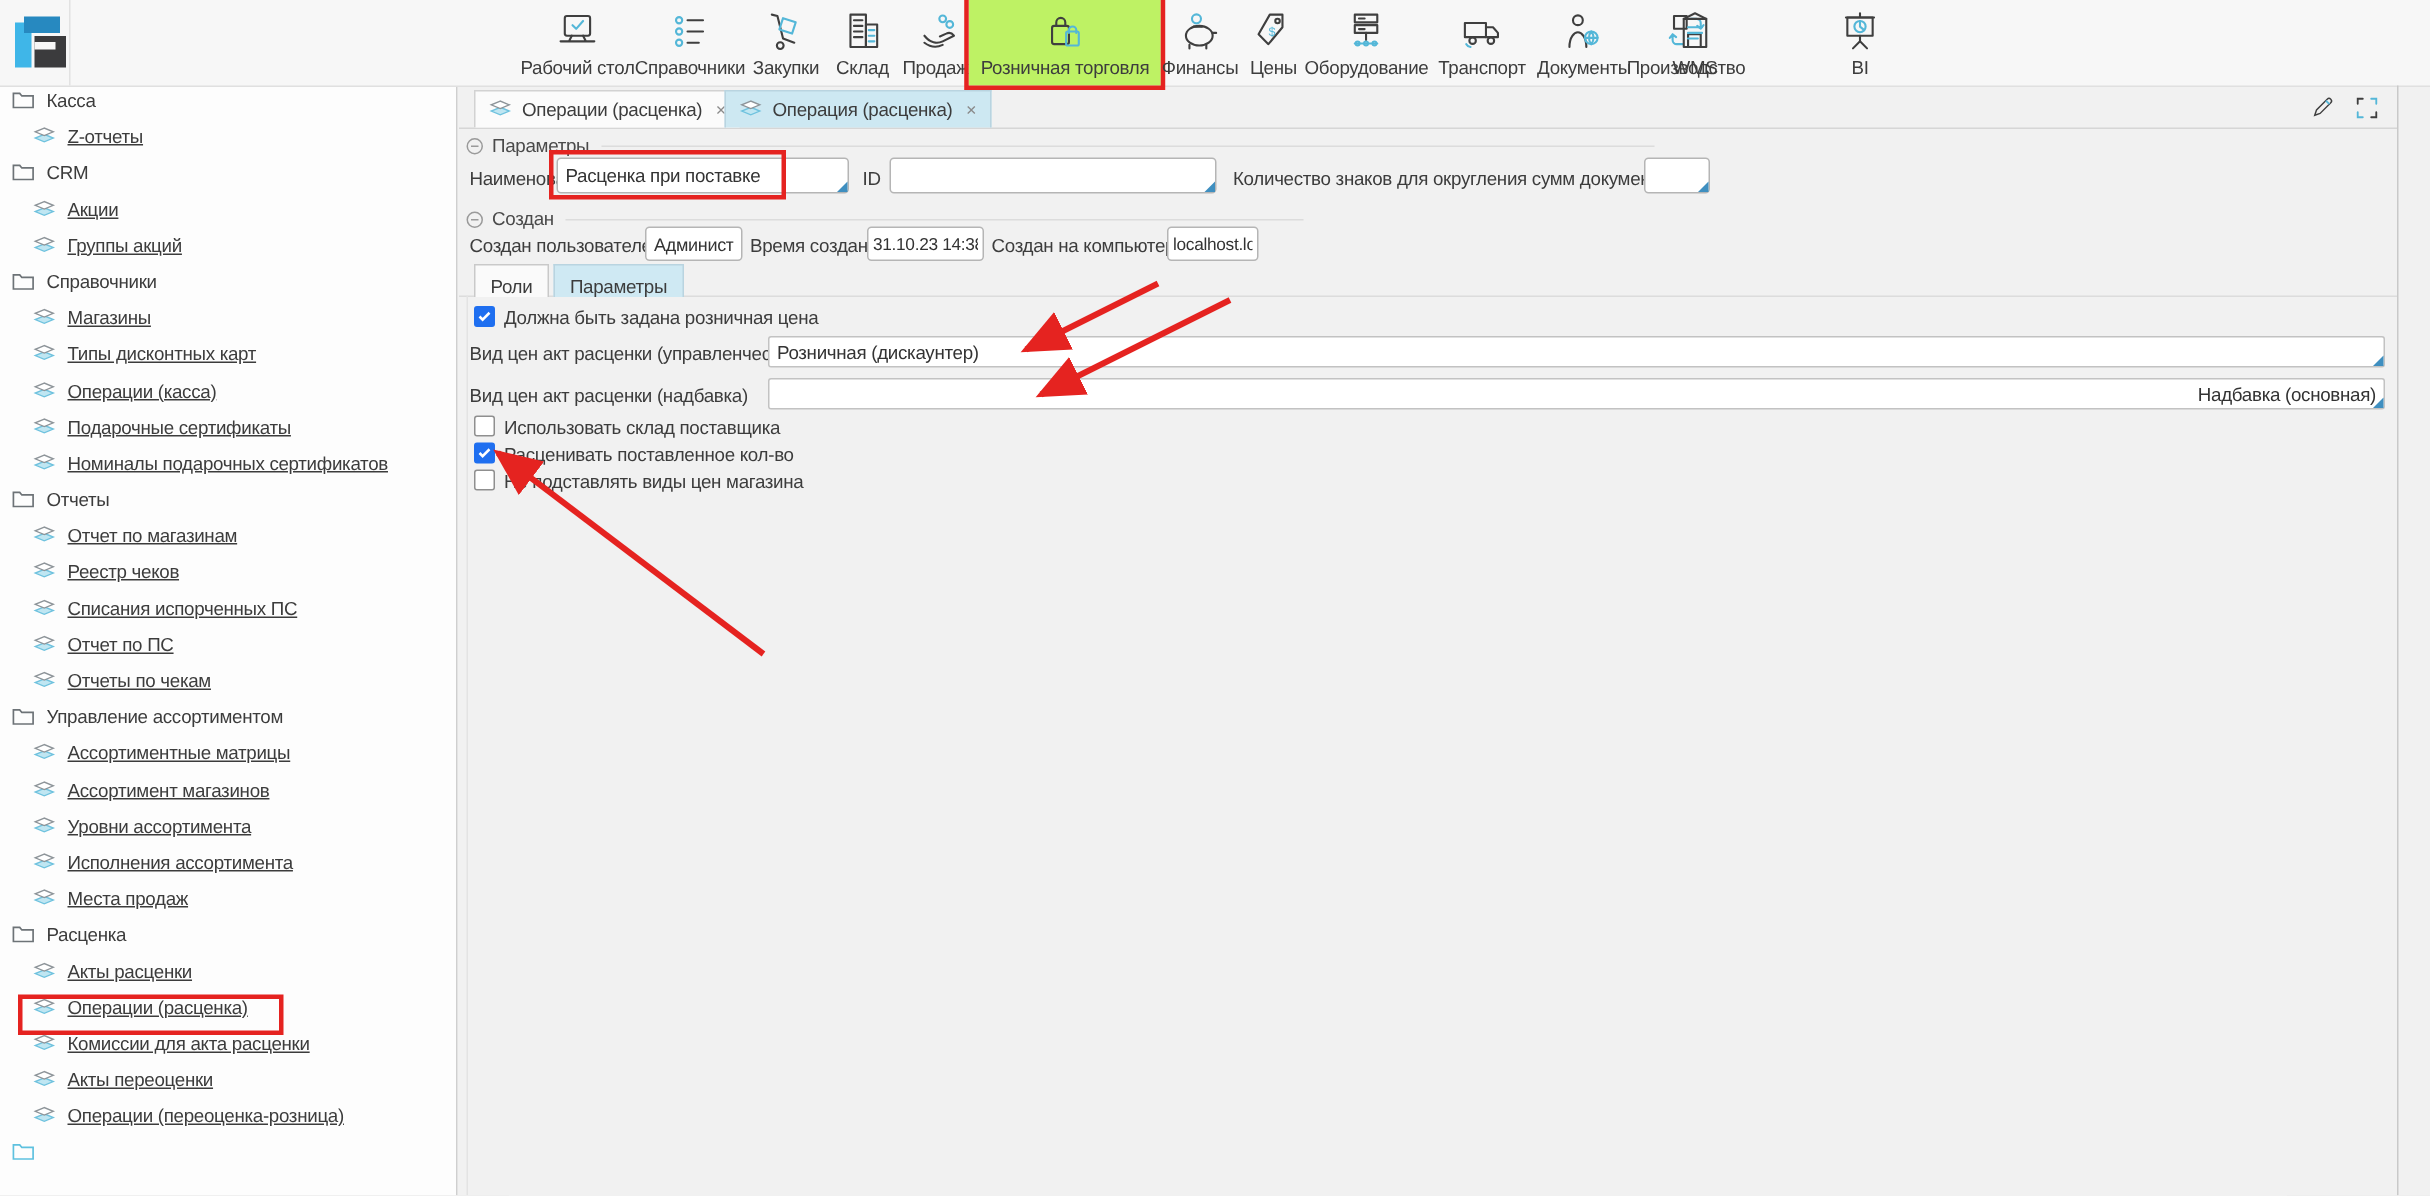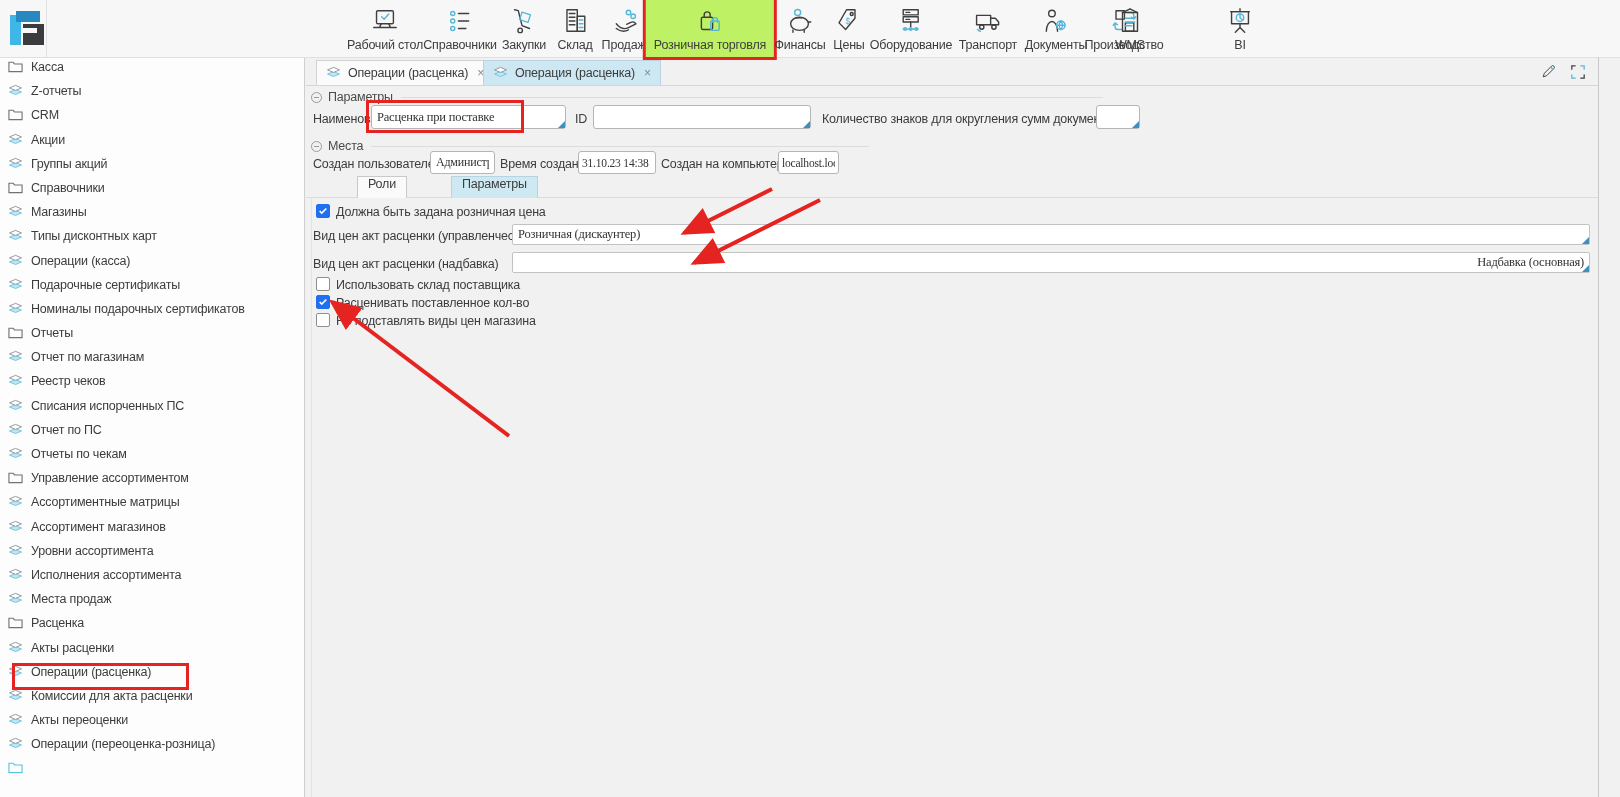--- a/index.html
+++ b/index.html
@@ -21,21 +21,21 @@
   .tb-item .tb-icon{height:32px;display:flex;align-items:center;}
   .tb-item .tb-label{font-size:12.5px;color:#3d3d3d;margin-top:1px;text-align:right;}
   .tb-item.active{background:#bef264;}
   .tb-item.annotated{outline:3px solid #e52320;outline-offset:0px;}
   .ticon{stroke:#3f3f3f;fill:none;stroke-width:1.5;stroke-linecap:round;stroke-linejoin:round;}
   .tcy{stroke:#54b7d8;}
   
   .sidebar{position:absolute;left:0;top:58px;width:305px;height:739px;background:#fdfdfd;
            border-right:1px solid #cfcfcf;box-sizing:border-box;overflow:hidden;padding-top:2px;}
   .nav-row{position:relative;height:24.2px;display:flex;align-items:flex-start;padding-left:8px;cursor:pointer;}
-  .nav-row.leaf{padding-left:8px;}
+  .nav-row.leaf{padding-left:22px;text-decoration:underline;}
   .nav-row .ic{display:flex;margin-right:8px;flex:0 0 auto;}
   .nav-label{color:#3c3c3c;white-space:nowrap;}
   .nav-row.annotated::after{content:"";position:absolute;left:12px;top:-2px;width:177px;height:27px;
            border:3px solid #e52320;box-sizing:border-box;pointer-events:none;}
   
   .tab{position:absolute;top:60px;height:25px;display:flex;align-items:center;gap:7px;
        padding:0 9px;box-sizing:border-box;cursor:pointer;white-space:nowrap;}
   .tab .tab-x{color:#8a8a8a;font-size:12px;margin-left:2px;cursor:pointer;}
   .tab.inactive{background:#fbfbfb;border:1px solid #d2d2d2;border-bottom:none;}
   .tab.active{background:#cde8f2;border:1px solid #b9d4e0;border-bottom:none;}
@@ -45,27 +45,27 @@
            justify-content:center;cursor:pointer;}
   
   .group-h{position:absolute;display:flex;align-items:center;height:14px;}
   .collapse-icon{width:11px;height:11px;border:1px solid #9a9a9a;border-radius:50%;position:relative;
                  box-sizing:border-box;flex:0 0 auto;cursor:pointer;}
   .collapse-icon::after{content:"";position:absolute;left:2px;right:2px;top:4px;height:1px;background:#9a9a9a;}
   .group-title{margin-left:6px;color:#4a4a4a;}
   .group-line{flex:1;height:1px;background:#dcdcdc;margin-left:8px;margin-top:1px;}
   .flabel{position:absolute;white-space:nowrap;color:#3c3c3c;}
   .fin{position:absolute;box-sizing:border-box;background:#fff;border:1px solid #b5b5b5;border-radius:3px;
-       font-family:Liberation Serif, serif;font-size:12.5px;letter-spacing:-0.2px;color:#333;padding:1px 5px;outline:none;
+       font-family:Liberation Sans, sans-serif;font-size:12.5px;letter-spacing:-0.2px;color:#333;padding:1px 5px;outline:none;
        overflow:hidden;white-space:nowrap;}
   .corner-wrap{position:absolute;pointer-events:none;}
   .corner-wrap::after{content:"";position:absolute;right:1px;bottom:1px;width:0;height:0;
        border-style:solid;border-width:0 0 7px 7px;border-color:transparent transparent #3f8fc0 transparent;}
-  .itab{height:22px;display:flex;align-items:flex-start;padding:0 10px;box-sizing:border-box;
-        cursor:pointer;white-space:nowrap;margin-left:41px;}
+  .itab{height:22px;display:flex;align-items:flex-end;padding:0 10px;box-sizing:border-box;
+        cursor:pointer;white-space:nowrap;}
   .itab.inactive{background:#fafafa;border:1px solid #c9c9c9;border-bottom:none;}
   .itab.active{background:#cfe9f3;border:1px solid #b9d4e0;border-bottom:none;}
   .itabs{position:absolute;left:316px;top:176px;display:flex;gap:3px;z-index:2;}
   .panel-topline{position:absolute;left:306px;top:197px;width:1292px;height:1px;background:#dcdcdc;}
   .panel-leftline{position:absolute;left:311px;top:197px;width:1px;height:600px;background:#e3e3e3;}
   .cb{position:absolute;width:14px;height:14px;box-sizing:border-box;border-radius:2px;cursor:pointer;
       display:flex;align-items:center;justify-content:center;}
   .cb.checked{background:#1f6ff0;border:1px solid #1f6ff0;}
   .cb.unchecked{background:#fff;border:1px solid #8f8f8f;}
   
@@ -551,21 +551,21 @@
   <div class="corner-wrap" style="left:371px;top:105px;width:195px;height:24px"></div>
   <div class="flabel" style="left:575px;top:112px">ID</div>
   <input class="fin" style="left: 593px; top: 105px; width: 218px; height: 24px;" readonly="" value="">
   <div class="corner-wrap" style="left:593px;top:105px;width:218px;height:24px"></div>
   <div class="flabel" style="left:822px;top:112px">Количество знаков для округления сумм документов</div>
   <input class="fin" style="left: 1096px; top: 105px; width: 44px; height: 24px;" readonly="" value="">
   <div class="corner-wrap" style="left:1096px;top:105px;width:44px;height:24px"></div>
 
   <div class="group-h" style="left:311px;top:139px;width:558px">
     <span class="collapse-icon"></span>
-    <span class="group-title">Места</span>
+    <span class="group-title">Создан</span>
     <span class="group-line"></span>
   </div>
   <div class="flabel" style="left:313px;top:157px">Создан пользователем</div>
   <input class="fin" style="left: 430px; top: 151px; width: 65px; height: 23px; font-size: 12px;" readonly="" value="Администра">
   <div class="flabel" style="left:500px;top:157px">Время создания</div>
   <input class="fin" style="left: 578px; top: 151px; width: 78px; height: 23px; font-size: 11.5px; padding: 1px 3px;" readonly="" value="31.10.23 14:38">
   <div class="flabel" style="left:661px;top:157px">Создан на компьютере</div>
   <input class="fin" style="left: 778px; top: 151px; width: 61px; height: 23px; font-size: 11.5px; padding: 1px 3px;" readonly="" value="localhost.loca">
 
   <div class="itabs">

